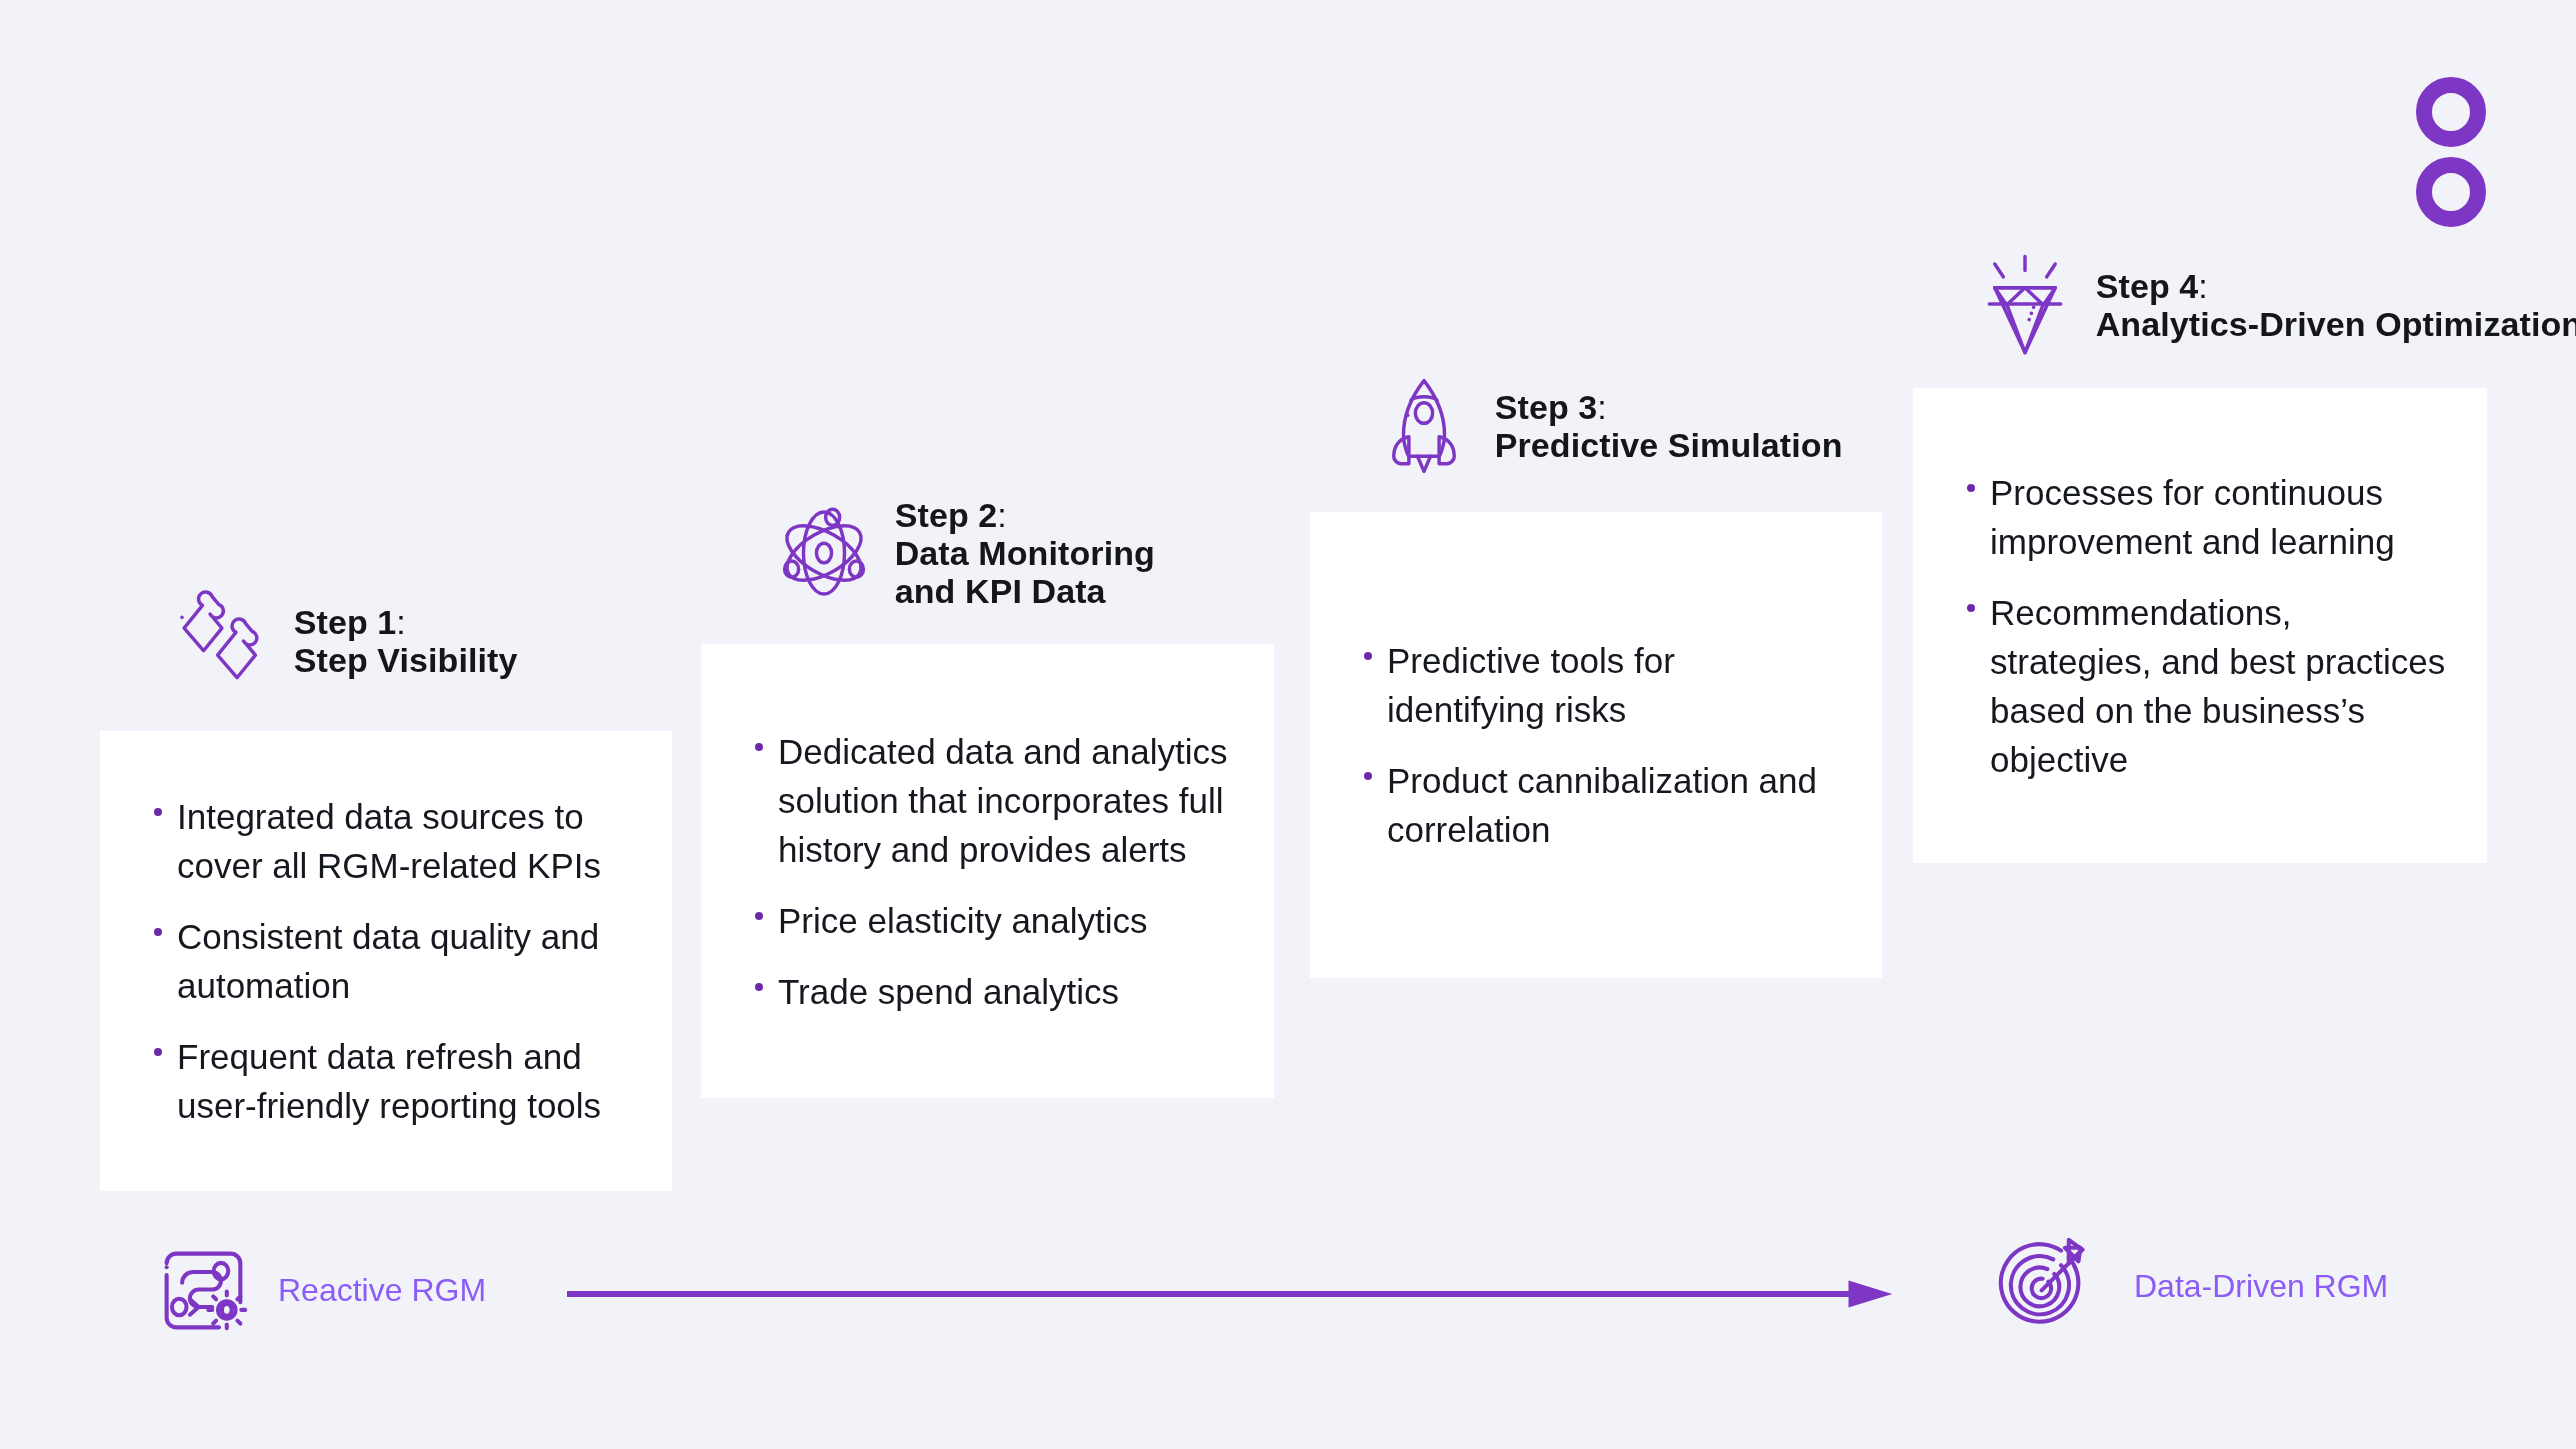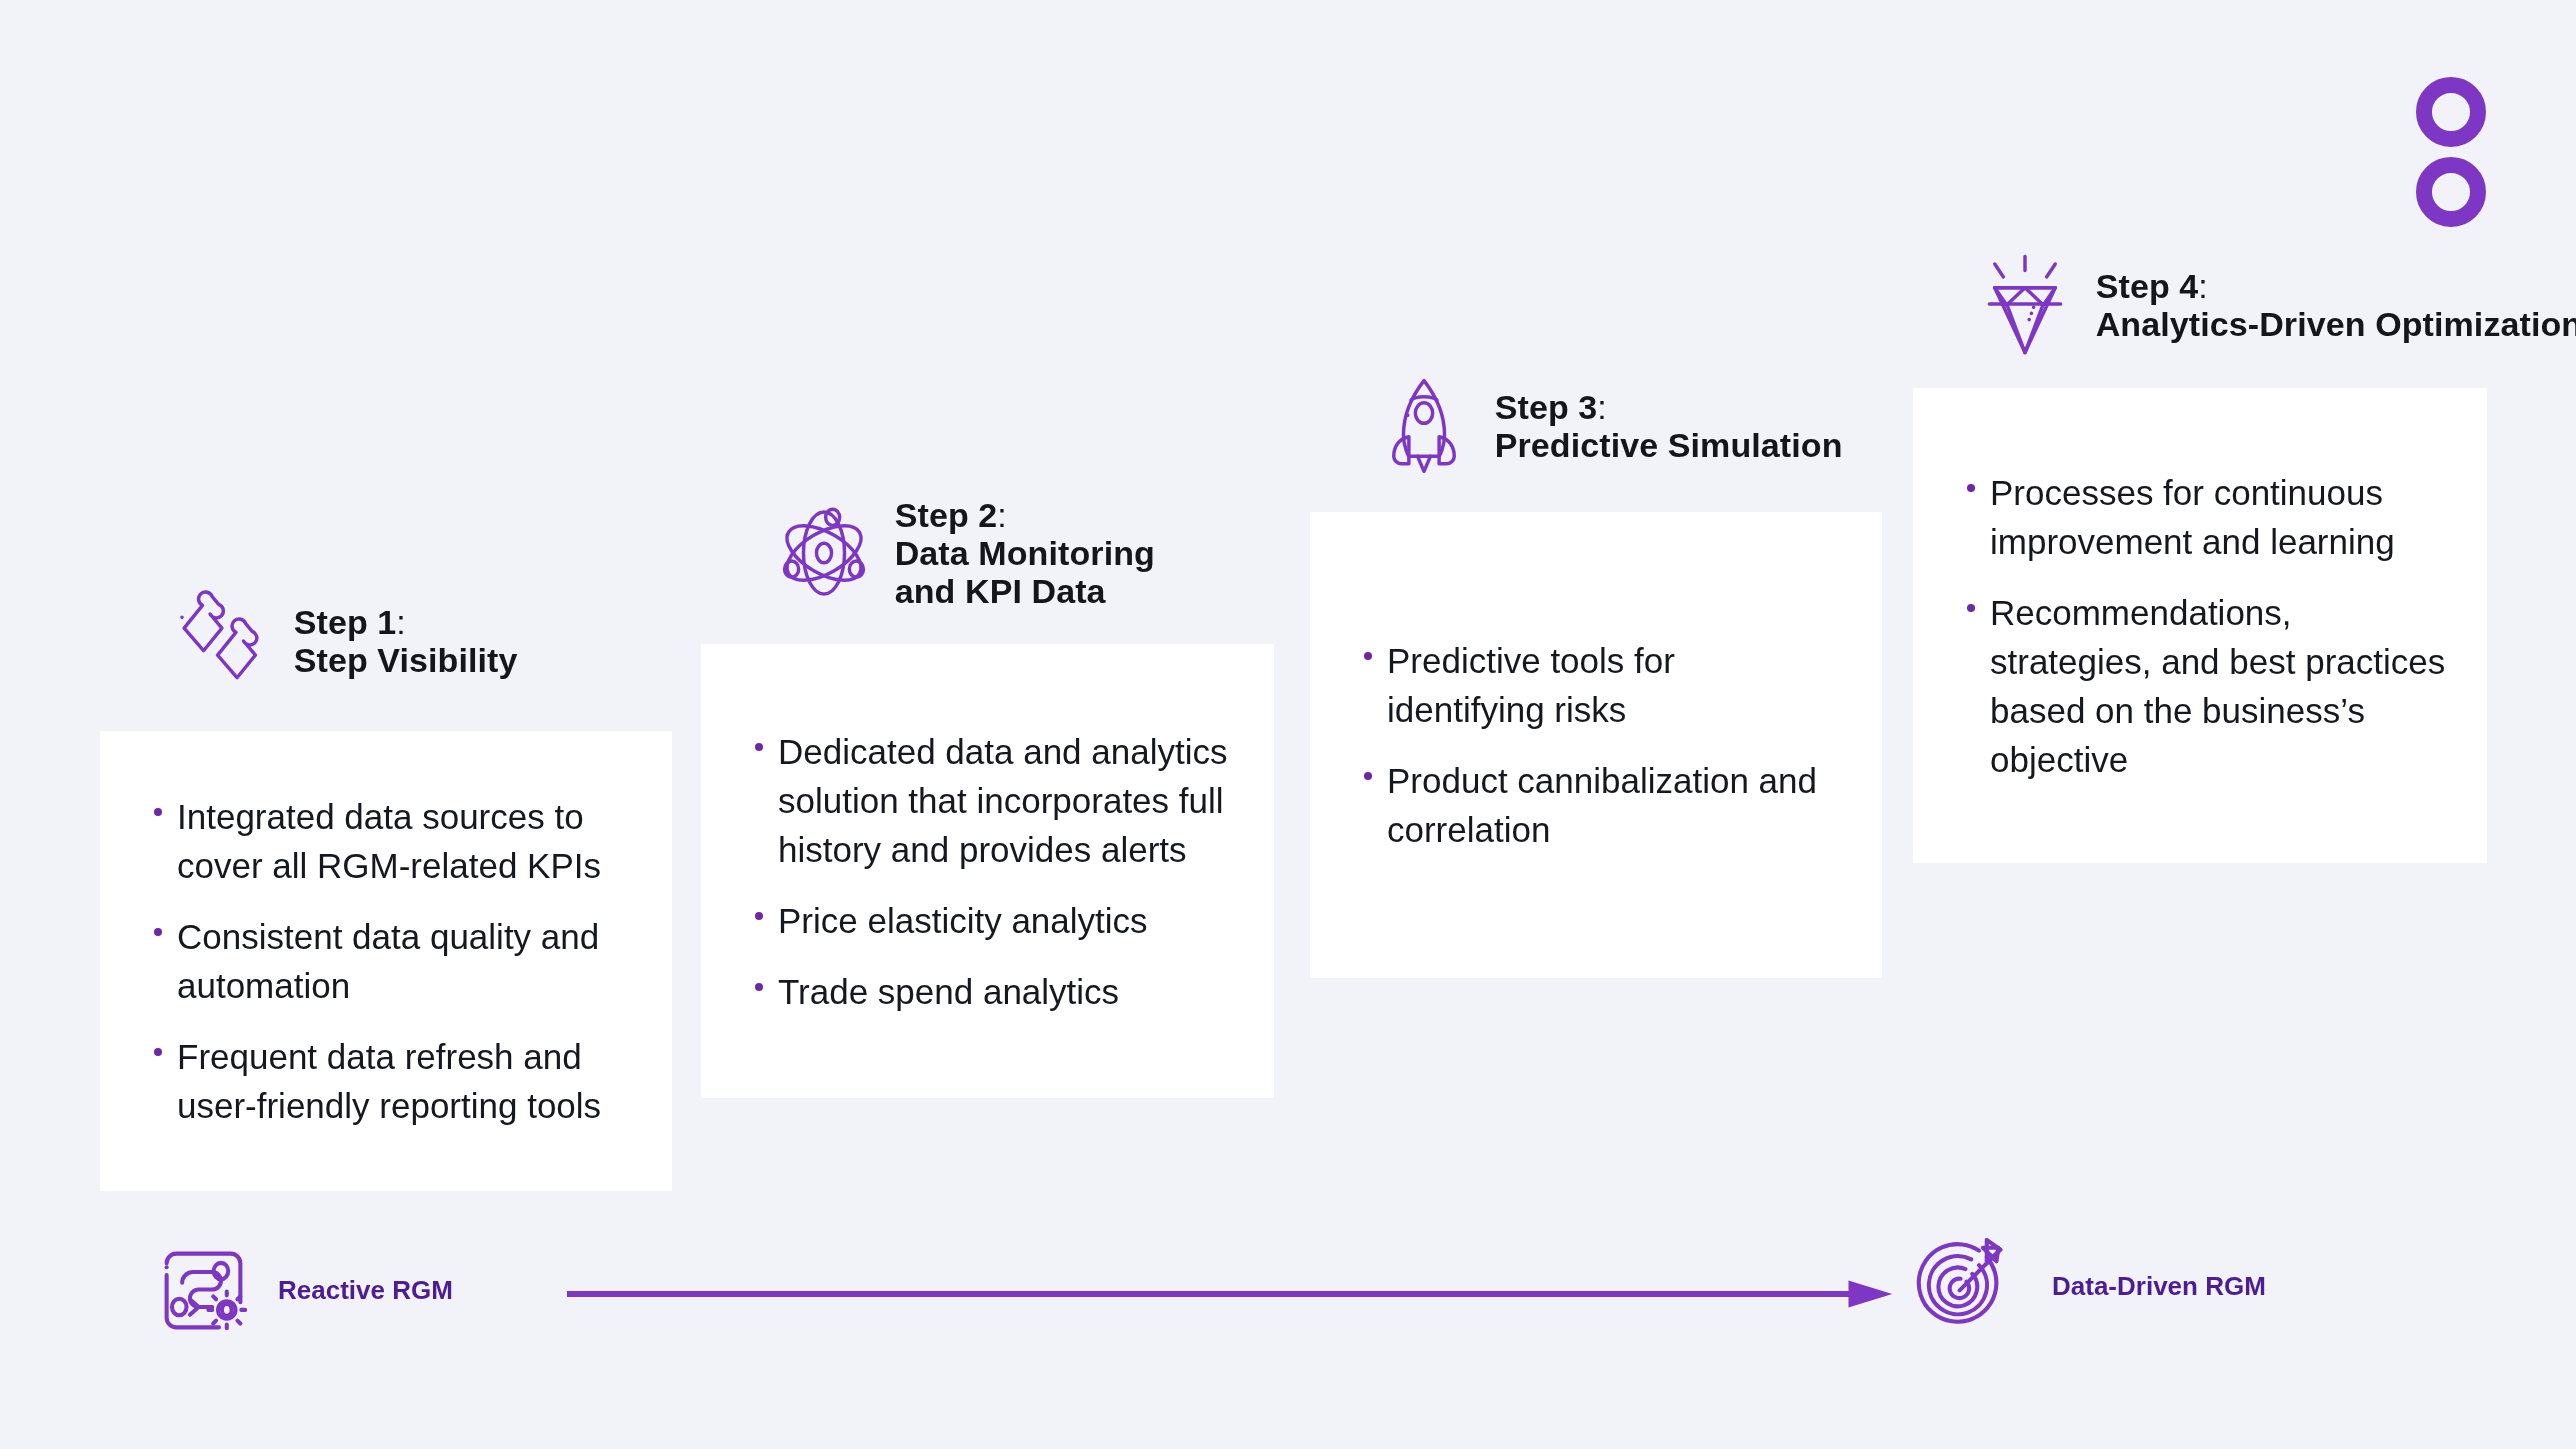--- a/index.html
+++ b/index.html
@@ -77,23 +77,23 @@
   
   .endcap {
     position: absolute;
     display: flex;
     align-items: center;
     gap: 26px;
   }
   .endcap .ec-icon { width: 97px; height: 97px; flex: 0 0 auto; }
   .endcap .ec-icon svg { display: block; width: 100%; height: 100%; }
   .endcap .ec-label {
-    font-size: 26px;
-    font-weight: 700;
-    color: #4c1d95;
+    font-size: 32px;
+    font-weight: 400;
+    color: #8b5cf6;
     white-space: nowrap;
   }
 
   .arrow-wrap { position: absolute; left: 567px; top: 1274px; width: 1333px; height: 40px; }
   .arrow-wrap svg { display: block; width: 100%; height: 100%; }
 </style>
 </head>
 <body>
 
 <div id="stage">
@@ -231,21 +231,21 @@
     <div class="ec-label">Reactive RGM</div>
   </div>
 
   <div class="arrow-wrap">
     <svg viewBox="0 0 2070 62" preserveAspectRatio="none">
       <line x1="0" y1="31" x2="1995" y2="31" stroke="#7e36c4" stroke-width="9"></line>
       <polygon points="1990,10 2058,31 1990,52" fill="#7e36c4"></polygon>
     </svg>
   </div>
 
-  <div class="endcap" style="left:1915px;top:1238px;gap:40px;">
+  <div class="endcap" style="left:1997px;top:1238px;gap:40px;">
     <div class="ec-icon">
       <svg viewBox="0 0 100 100" fill="none" stroke="#7e36c4" stroke-width="4.2" stroke-linecap="round" stroke-linejoin="round">
         <path d="M74 20 A40 40 0 1 1 66 13"></path>
         <path d="M66 28 A30 30 0 1 1 58 22"></path>
         <path d="M59 37 A20 20 0 1 1 52 32"></path>
         <path d="M53 45 A10 10 0 1 1 47 42"></path>
         <path d="M46 54 L88 12"></path>
         <path d="M74 2 L74 26 L88 12 Z"></path>
         <path d="M88 12 L72 12 L86 26 L88 12 Z" transform="translate(-2,-2)"></path>
         <path d="M61 40 l1.5 1.5" stroke-dasharray="0.1 7"></path>

